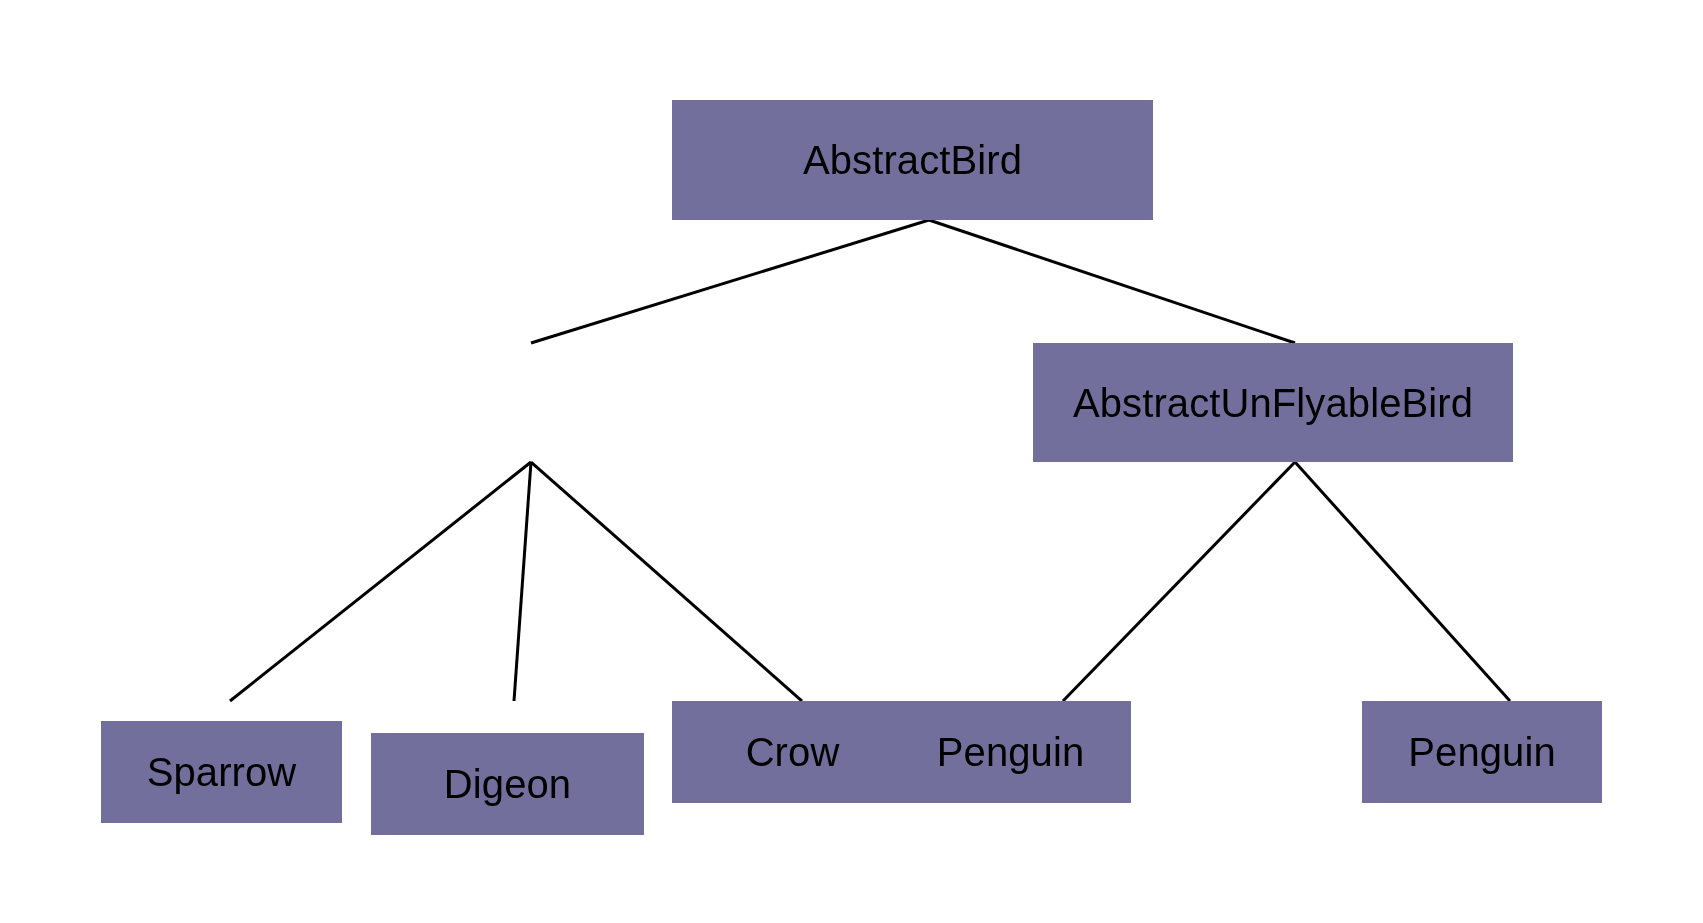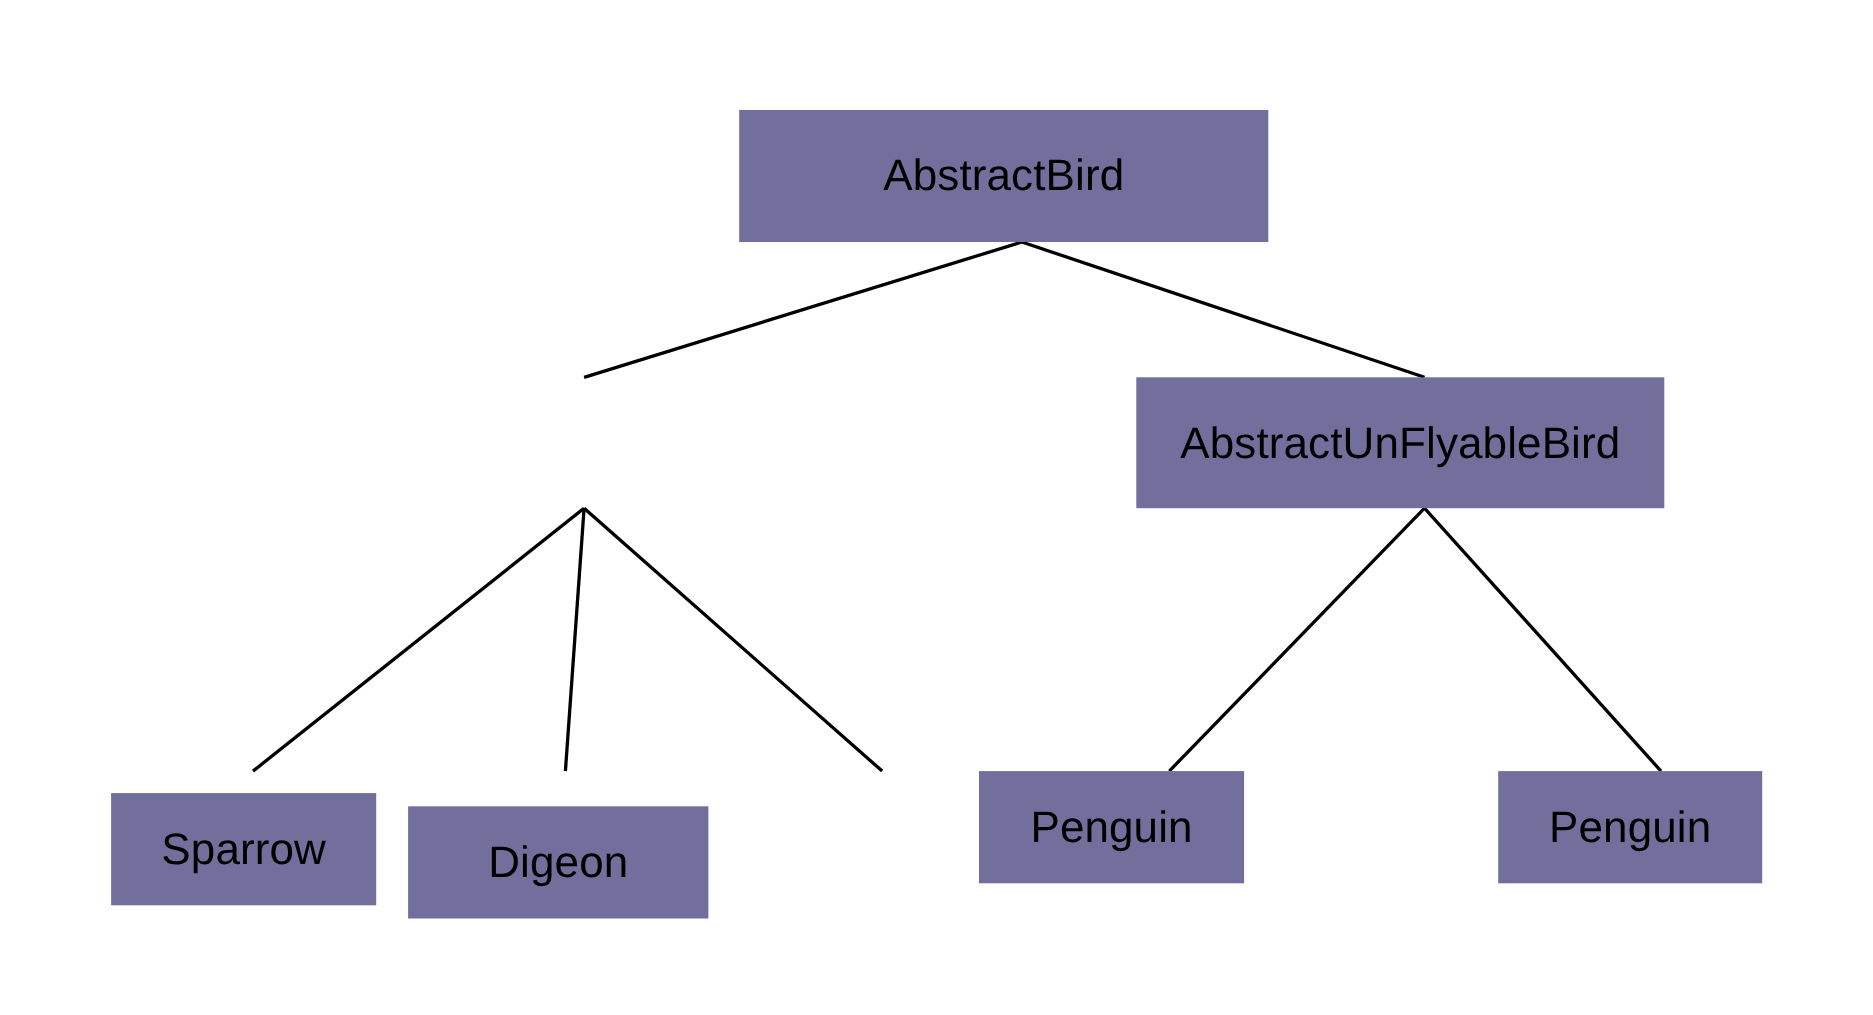--- a/index.html
+++ b/index.html
@@ -102,20 +102,23 @@
   </div>
 
   <div class="node level-leaf" id="node-sparrow">
     <span class="node-label">Sparrow</span>
   </div>
 
   <div class="node level-leaf" id="node-digeon">
     <span class="node-label">Digeon</span>
   </div>
 
+  <div class="node level-leaf" id="node-crow">
+    <span class="node-label">Crow</span>
+  </div>
 
   <div class="node level-leaf" id="node-penguin">
     <span class="node-label">Penguin</span>
   </div>
 
   <div class="node level-leaf" id="node-ostrich">
     <span class="node-label">Penguin</span>
   </div>
 
 </div>

